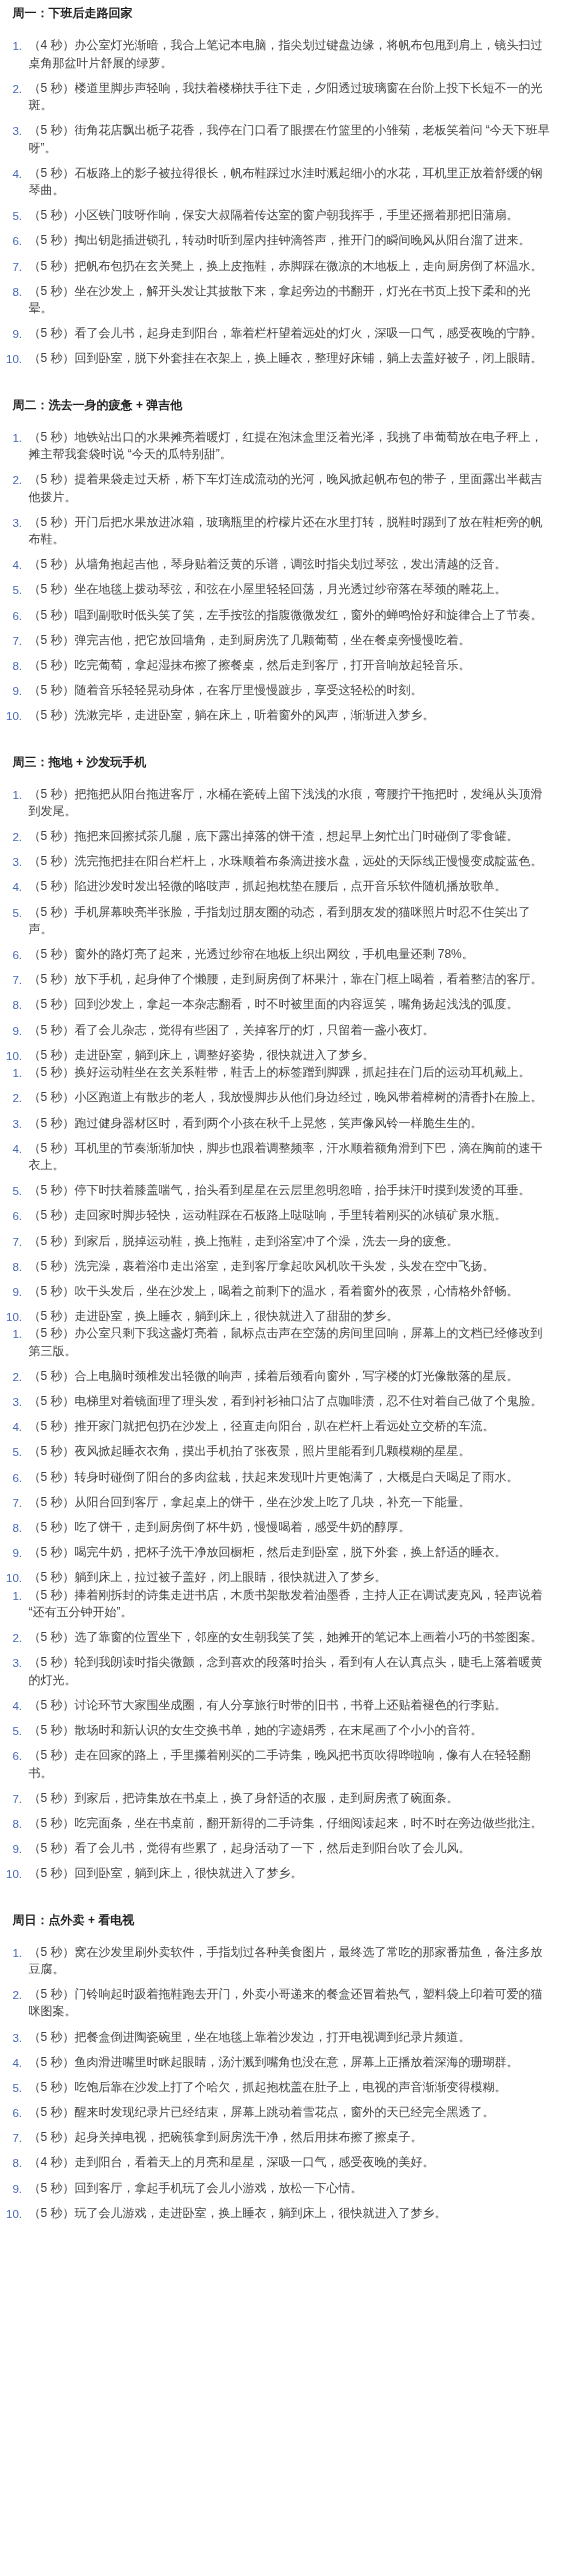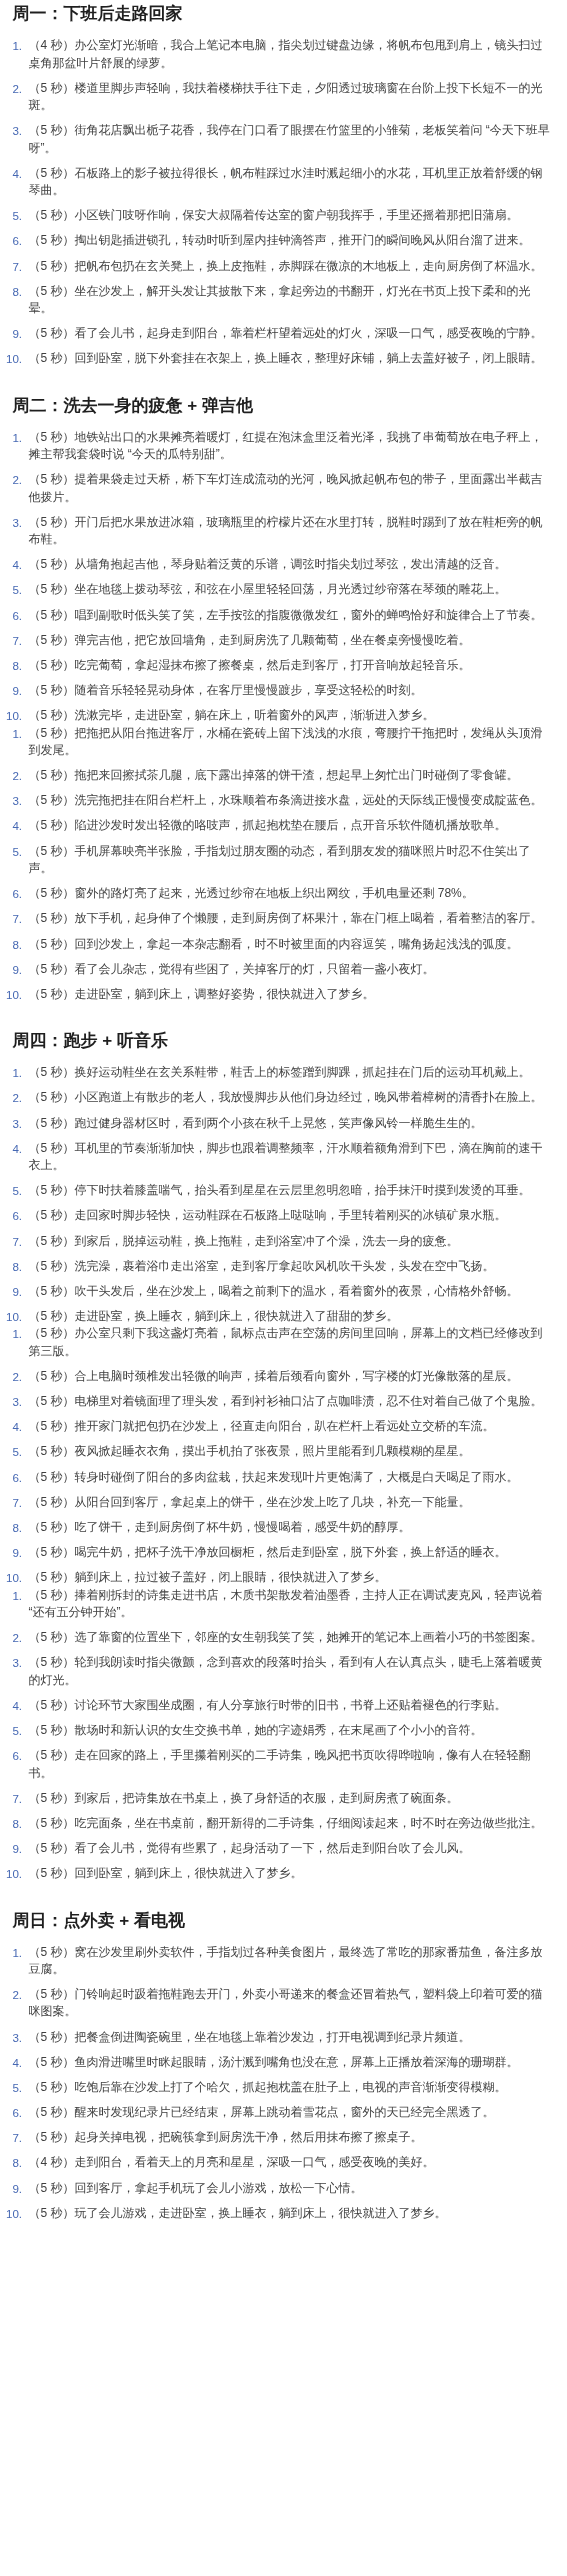--- a/index.html
+++ b/index.html
@@ -13,21 +13,21 @@
     width:567px;
     background:var(--page-bg);
     color:var(--body-text);
     font-family:"Liberation Sans", sans-serif;
   }
   .doc{
     padding:4.2px 13px 22px 12.6px;
     box-sizing:border-box;
   }
   .day-section h2{
-    font-size:17px;
+    font-size:12px;
     line-height:17.3px;
     font-weight:700;
     color:var(--heading-text);
     margin:29px 0 14.7px 0;
   }
   .day-section:first-child h2{margin-top:1.1px;}
   .day-section ol{
     list-style:none;
     margin:0;
     padding:0 0 0 15.8px;
@@ -86,36 +86,36 @@
       <li>（5 秒）坐在地毯上拨动琴弦，和弦在小屋里轻轻回荡，月光透过纱帘落在琴颈的雕花上。</li>
       <li>（5 秒）唱到副歌时低头笑了笑，左手按弦的指腹微微发红，窗外的蝉鸣恰好和旋律合上了节奏。</li>
       <li>（5 秒）弹完吉他，把它放回墙角，走到厨房洗了几颗葡萄，坐在餐桌旁慢慢吃着。</li>
       <li>（5 秒）吃完葡萄，拿起湿抹布擦了擦餐桌，然后走到客厅，打开音响放起轻音乐。</li>
       <li>（5 秒）随着音乐轻轻晃动身体，在客厅里慢慢踱步，享受这轻松的时刻。</li>
       <li>（5 秒）洗漱完毕，走进卧室，躺在床上，听着窗外的风声，渐渐进入梦乡。</li>
     </ol>
   </section>
 
   <section class="day-section">
+    <h2>周三：拖地 + 沙发玩手机</h2>
     <ol>
       <li>（5 秒）把拖把从阳台拖进客厅，水桶在瓷砖上留下浅浅的水痕，弯腰拧干拖把时，发绳从头顶滑到发尾。</li>
       <li>（5 秒）拖把来回擦拭茶几腿，底下露出掉落的饼干渣，想起早上匆忙出门时碰倒了零食罐。</li>
       <li>（5 秒）洗完拖把挂在阳台栏杆上，水珠顺着布条滴进接水盘，远处的天际线正慢慢变成靛蓝色。</li>
       <li>（5 秒）陷进沙发时发出轻微的咯吱声，抓起抱枕垫在腰后，点开音乐软件随机播放歌单。</li>
       <li>（5 秒）手机屏幕映亮半张脸，手指划过朋友圈的动态，看到朋友发的猫咪照片时忍不住笑出了声。</li>
       <li>（5 秒）窗外的路灯亮了起来，光透过纱帘在地板上织出网纹，手机电量还剩 78%。</li>
       <li>（5 秒）放下手机，起身伸了个懒腰，走到厨房倒了杯果汁，靠在门框上喝着，看着整洁的客厅。</li>
       <li>（5 秒）回到沙发上，拿起一本杂志翻看，时不时被里面的内容逗笑，嘴角扬起浅浅的弧度。</li>
       <li>（5 秒）看了会儿杂志，觉得有些困了，关掉客厅的灯，只留着一盏小夜灯。</li>
       <li>（5 秒）走进卧室，躺到床上，调整好姿势，很快就进入了梦乡。</li>
     </ol>
   </section>
 
   <section class="day-section">
-    <h2>周四：跑步 + 听音乐</h2>
     <ol>
       <li>（5 秒）换好运动鞋坐在玄关系鞋带，鞋舌上的标签蹭到脚踝，抓起挂在门后的运动耳机戴上。</li>
       <li>（5 秒）小区跑道上有散步的老人，我放慢脚步从他们身边经过，晚风带着樟树的清香扑在脸上。</li>
       <li>（5 秒）跑过健身器材区时，看到两个小孩在秋千上晃悠，笑声像风铃一样脆生生的。</li>
       <li>（5 秒）耳机里的节奏渐渐加快，脚步也跟着调整频率，汗水顺着额角滑到下巴，滴在胸前的速干衣上。</li>
       <li>（5 秒）停下时扶着膝盖喘气，抬头看到星星在云层里忽明忽暗，抬手抹汗时摸到发烫的耳垂。</li>
       <li>（5 秒）走回家时脚步轻快，运动鞋踩在石板路上哒哒响，手里转着刚买的冰镇矿泉水瓶。</li>
       <li>（5 秒）到家后，脱掉运动鞋，换上拖鞋，走到浴室冲了个澡，洗去一身的疲惫。</li>
       <li>（5 秒）洗完澡，裹着浴巾走出浴室，走到客厅拿起吹风机吹干头发，头发在空中飞扬。</li>
       <li>（5 秒）吹干头发后，坐在沙发上，喝着之前剩下的温水，看着窗外的夜景，心情格外舒畅。</li>

